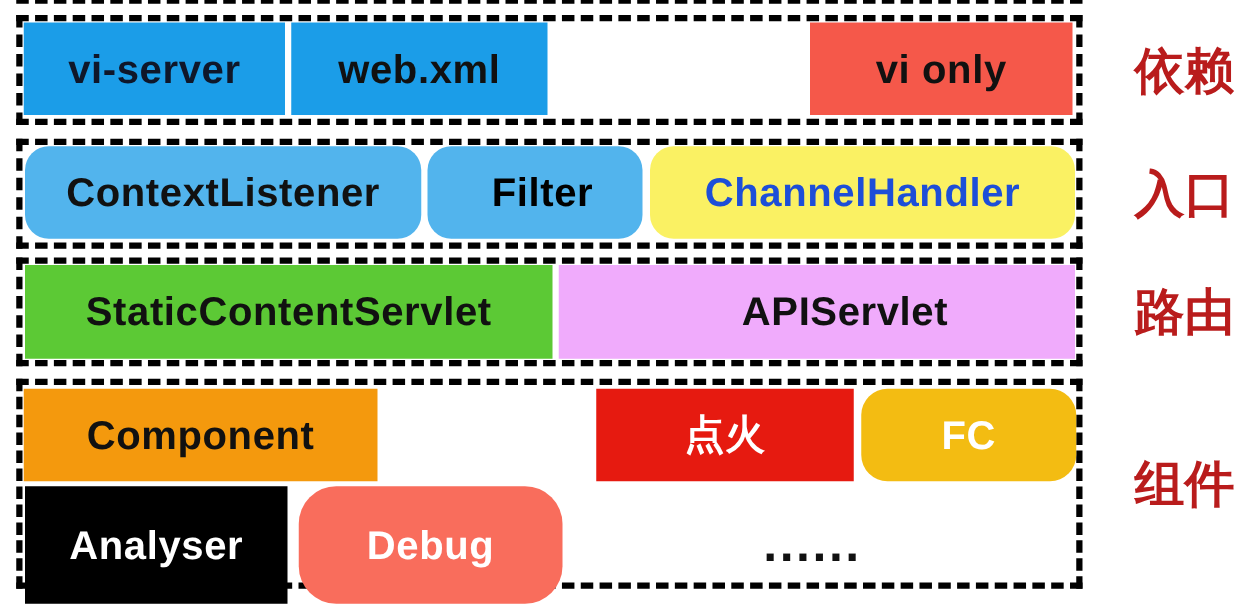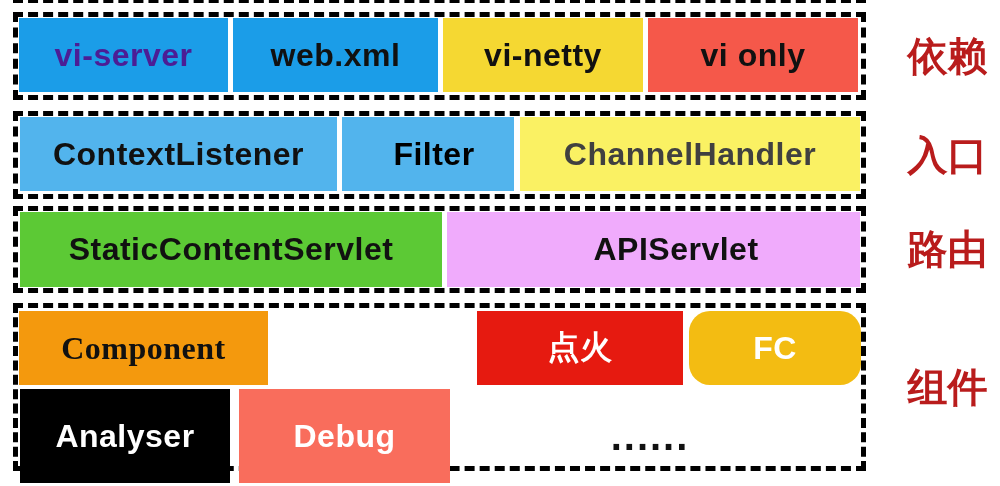--- a/index.html
+++ b/index.html
@@ -48,38 +48,38 @@
     white-space: nowrap;
     box-sizing: border-box;
   }
   
   .r1 { top: 18px; height: 74px; }
   .r1b1 { left: 19px;  width: 209px; }
   .r1b2 { left: 233px; width: 205px; }
   .r1b3 { left: 443px; width: 200px; }
   .r1b4 { left: 648px; width: 210px; }
   
-  .r2 { top: 117px; height: 74px; }
+  .r2 { top: 117px; height: 74px; border-radius: 19px; }
   .r2b1 { left: 20px;  width: 317px; }
   .r2b2 { left: 342px; width: 172px; }
   .r2b3 { left: 520px; width: 340px; }
   
   .r3 { top: 212px; height: 75px; }
   .r3b1 { left: 20px;  width: 422px; }
   .r3b2 { left: 447px; width: 413px; }
   
   .r4a { top: 311px; height: 74px; }
-  .r4b1 { left: 19px;  width: 249px; font-family: Liberation Serif, serif; }
+  .r4b1 { left: 19px;  width: 283px; }
   .r4b2 { left: 274px; width: 197px; }
   .r4b3 { left: 477px; width: 206px; }
   .r4b4 { left: 689px; width: 172px; }
   
   .r4b { top: 389px; height: 94px; }
   .r4b5 { left: 20px;  width: 210px; }
-  .r4b6 { left: 239px; width: 211px; }
+  .r4b6 { left: 239px; width: 211px; border-radius: 30px; }
   .r4b7 { left: 460px; width: 380px; font-size: 40px; letter-spacing: 2px; }
 
   .side-label {
     position: absolute;
     left: 895px;
     width: 105px;
     display: flex;
     align-items: center;
     justify-content: center;
     font-weight: bold;
@@ -93,30 +93,29 @@
   .sl-4 { top: 303px; height: 168px; }
 </style>
 </head>
 <body>
 
 <div class="canvas">
 
   <div class="top-dash-strip"></div>
 
   <div class="layer-box box-1"></div>
-  <div class="block r1 r1b1" style="background: rgb(27, 157, 232); color: #4c1d95;">vi-server</div>
+  <div class="block r1 r1b1" style="background: rgb(27, 157, 232); color: #0f172a;">vi-server</div>
   <div class="block r1 r1b2" style="background: rgb(27, 157, 232); color: rgb(17, 17, 17);">web.xml</div>
-  <div class="block r1 r1b3" style="background: rgb(245, 216, 50); color: rgb(17, 17, 17);">vi-netty</div>
   <div class="block r1 r1b4" style="background: rgb(245, 88, 74); color: rgb(17, 17, 17);">vi only</div>
   <div class="side-label sl-1">依赖</div>
 
   <div class="layer-box box-2"></div>
   <div class="block r2 r2b1" style="background: rgb(82, 180, 237); color: rgb(17, 17, 17);">ContextListener</div>
   <div class="block r2 r2b2" style="background: rgb(82, 180, 237); color: #000000; padding-left: 12px;">Filter</div>
-  <div class="block r2 r2b3" style="background: rgb(250, 241, 99); color: #404040;">ChannelHandler</div>
+  <div class="block r2 r2b3" style="background: rgb(250, 241, 99); color: #1d4ed8;">ChannelHandler</div>
   <div class="side-label sl-2">入口</div>
 
   <div class="layer-box box-3"></div>
   <div class="block r3 r3b1" style="background: rgb(92, 201, 53); color: rgb(17, 17, 17);">StaticContentServlet</div>
   <div class="block r3 r3b2" style="background: #f0abfc; color: rgb(17, 17, 17); padding-left: 45px;">APIServlet</div>
   <div class="side-label sl-3">路由</div>
 
   <div class="layer-box box-4"></div>
   <div class="block r4a r4b1" style="background: rgb(244, 153, 13); color: rgb(17, 17, 17);">Component</div>
   <div class="block r4a r4b3" style="background: rgb(230, 26, 16); color: rgb(255, 255, 255);">点火</div>

